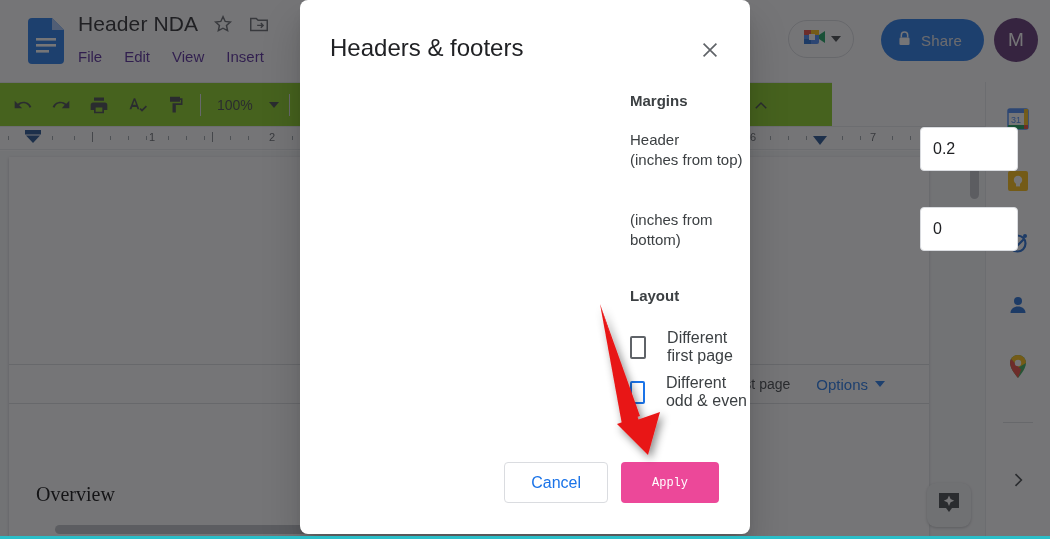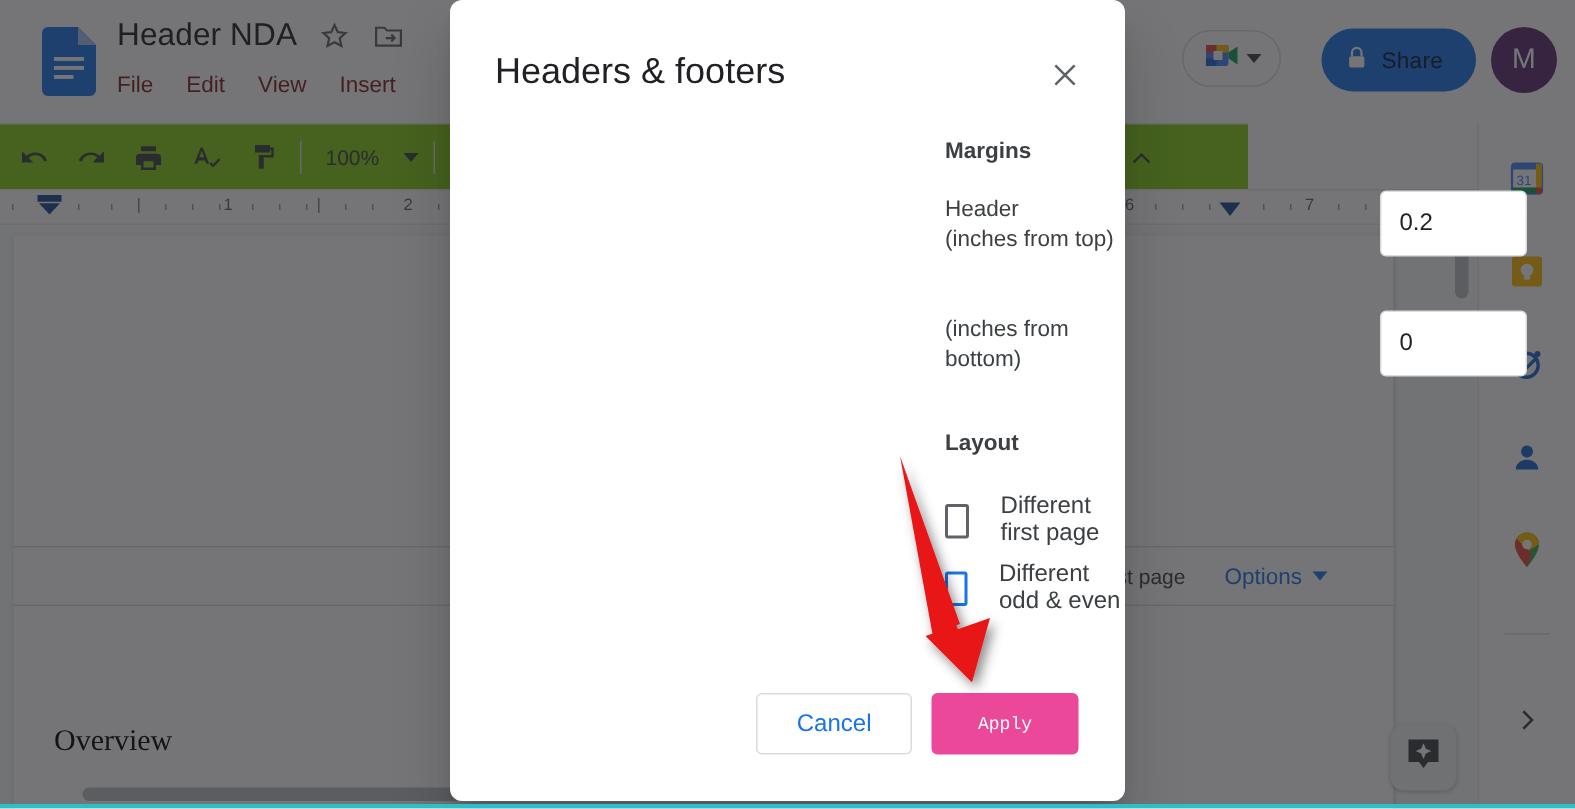--- a/index.html
+++ b/index.html
@@ -23,31 +23,31 @@
   .topbar { position: absolute; left: 0; top: 0; width: 1050px; height: 82px; background:#fff; }
   .docs-logo {
     position: absolute; left: 28px; top: 18px; width: 36px; height: 46px;
   }
   .title-row { position: absolute; left: 78px; top: 12px; display: flex; align-items: center; gap: 14px; }
   .doc-title {
     font-size: 21px; color: #202124; letter-spacing: .1px; white-space: nowrap;
   }
   .title-icon { width: 22px; height: 22px; display: inline-block; }
   .menu-row { position: absolute; left: 78px; top: 48px; display: flex; gap: 22px; }
-  .menu-item { font-size: 15px; color: #7f1d1d; white-space: nowrap; }
+  .menu-item { font-size: 15px; color: #4c1d95; white-space: nowrap; }
 
   .meet-btn {
     position: absolute; right: 196px; top: 20px;
     width: 66px; height: 38px; border: 1px solid #dadce0; border-radius: 19px;
     display: flex; align-items: center; justify-content: center; gap: 3px; background:#fff;
   }
   .share-btn {
     position: absolute; right: 66px; top: 19px;
     height: 42px; padding: 0 22px 0 16px;
-    background: #1a73e8; border-radius: 21px; color: #0f172a;
+    background: #1a73e8; border-radius: 21px; color: #e5e5e5;
     display: flex; align-items: center; gap: 9px;
     font-size: 15px; letter-spacing: .2px;
   }
   .avatar {
     position: absolute; right: 12px; top: 18px;
     width: 44px; height: 44px; border-radius: 50%;
     background: #5b2c6f; color: #fff;
     display: flex; align-items: center; justify-content: center;
     font-size: 19px;
   }

